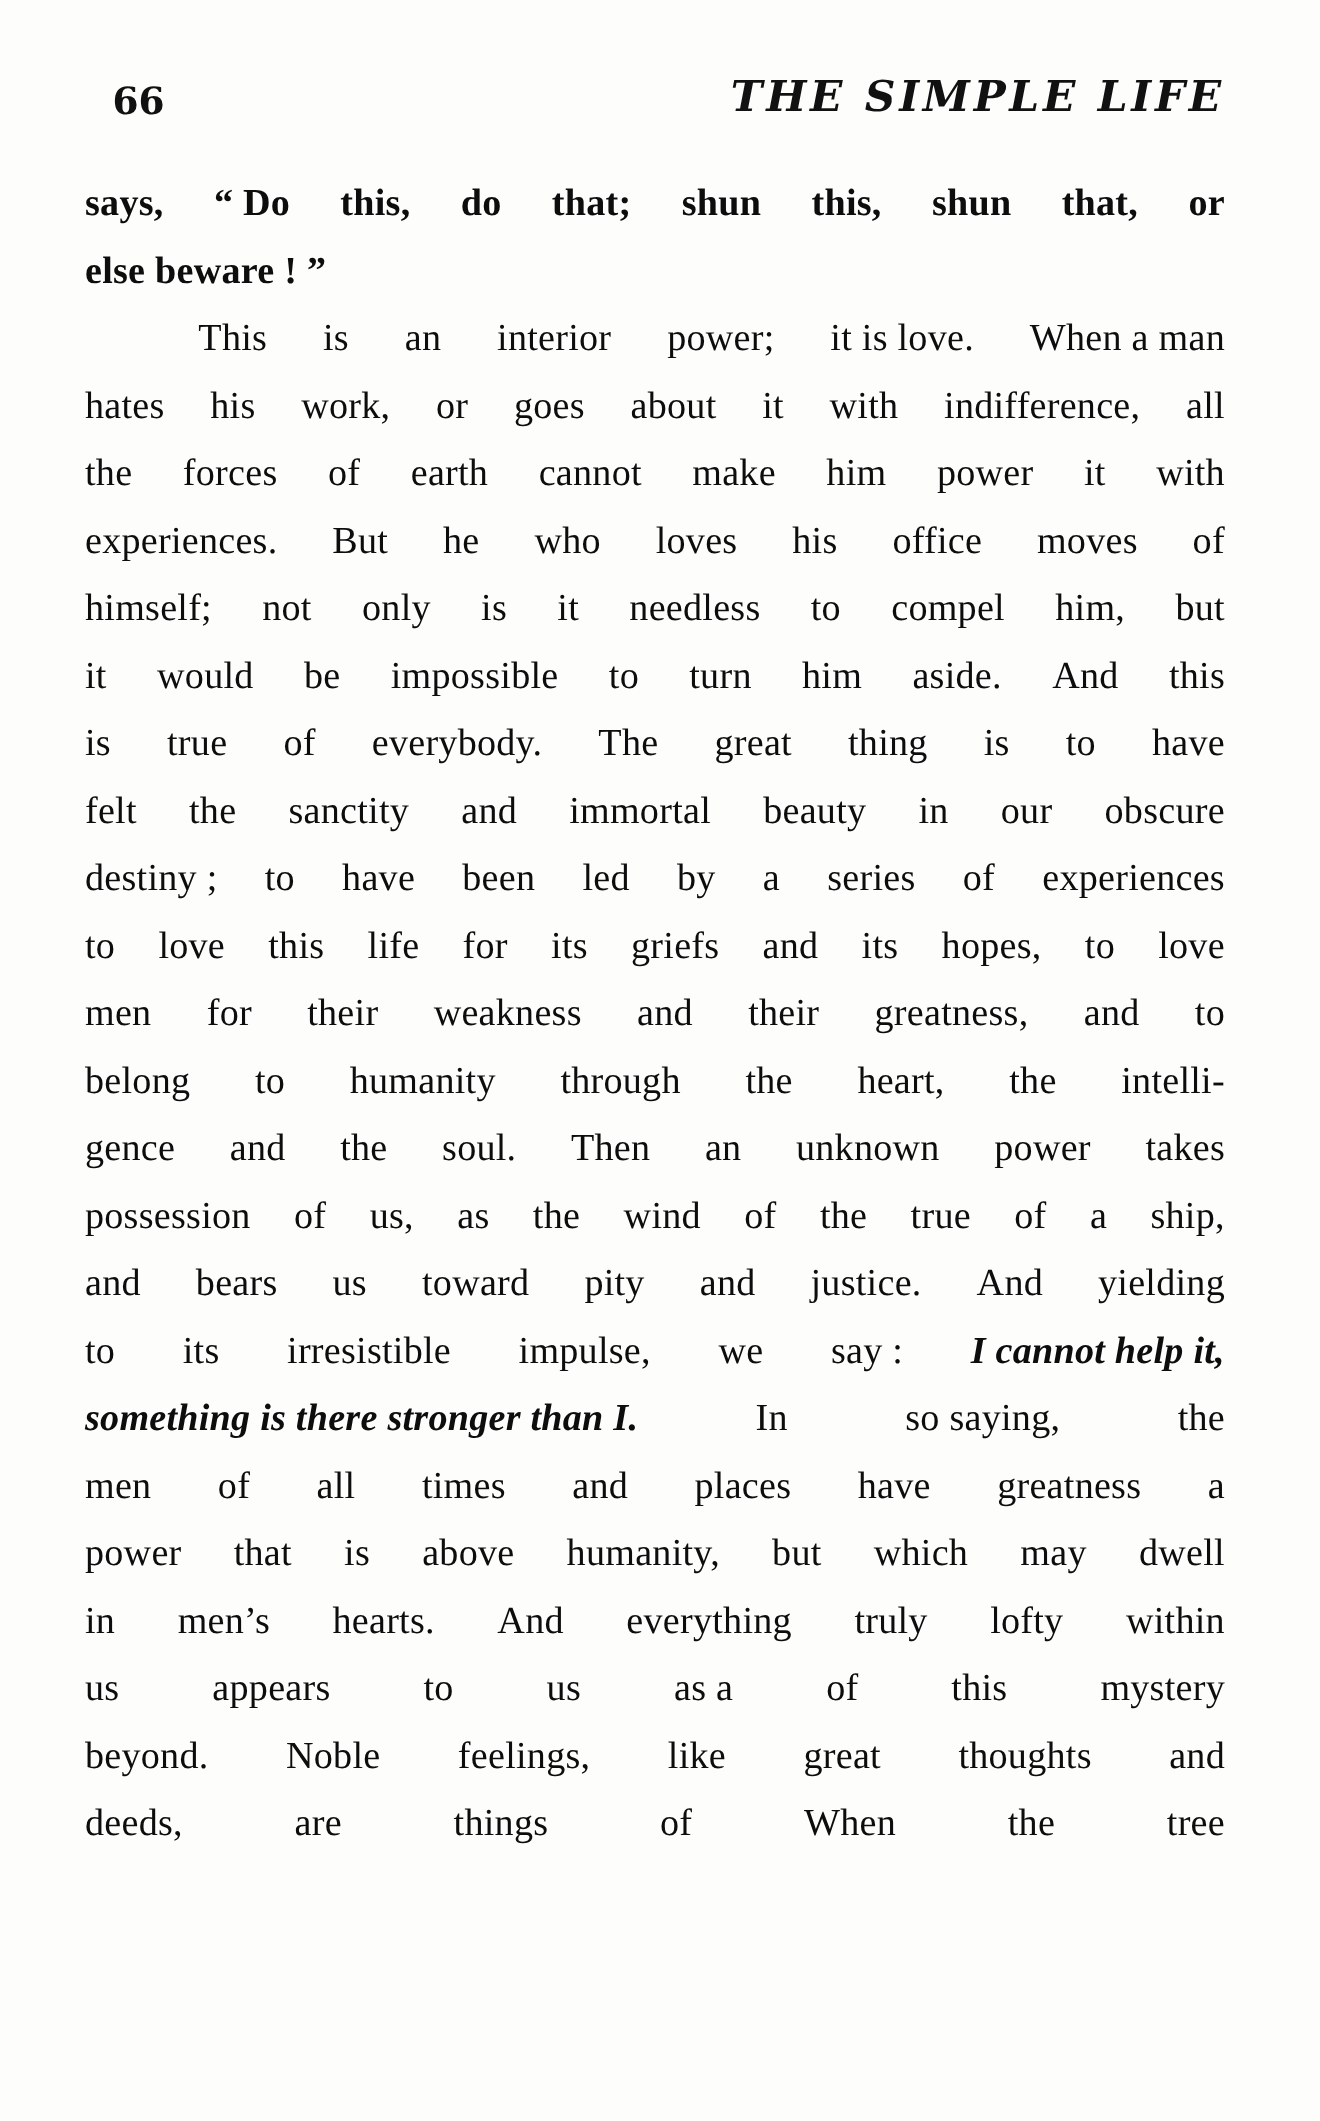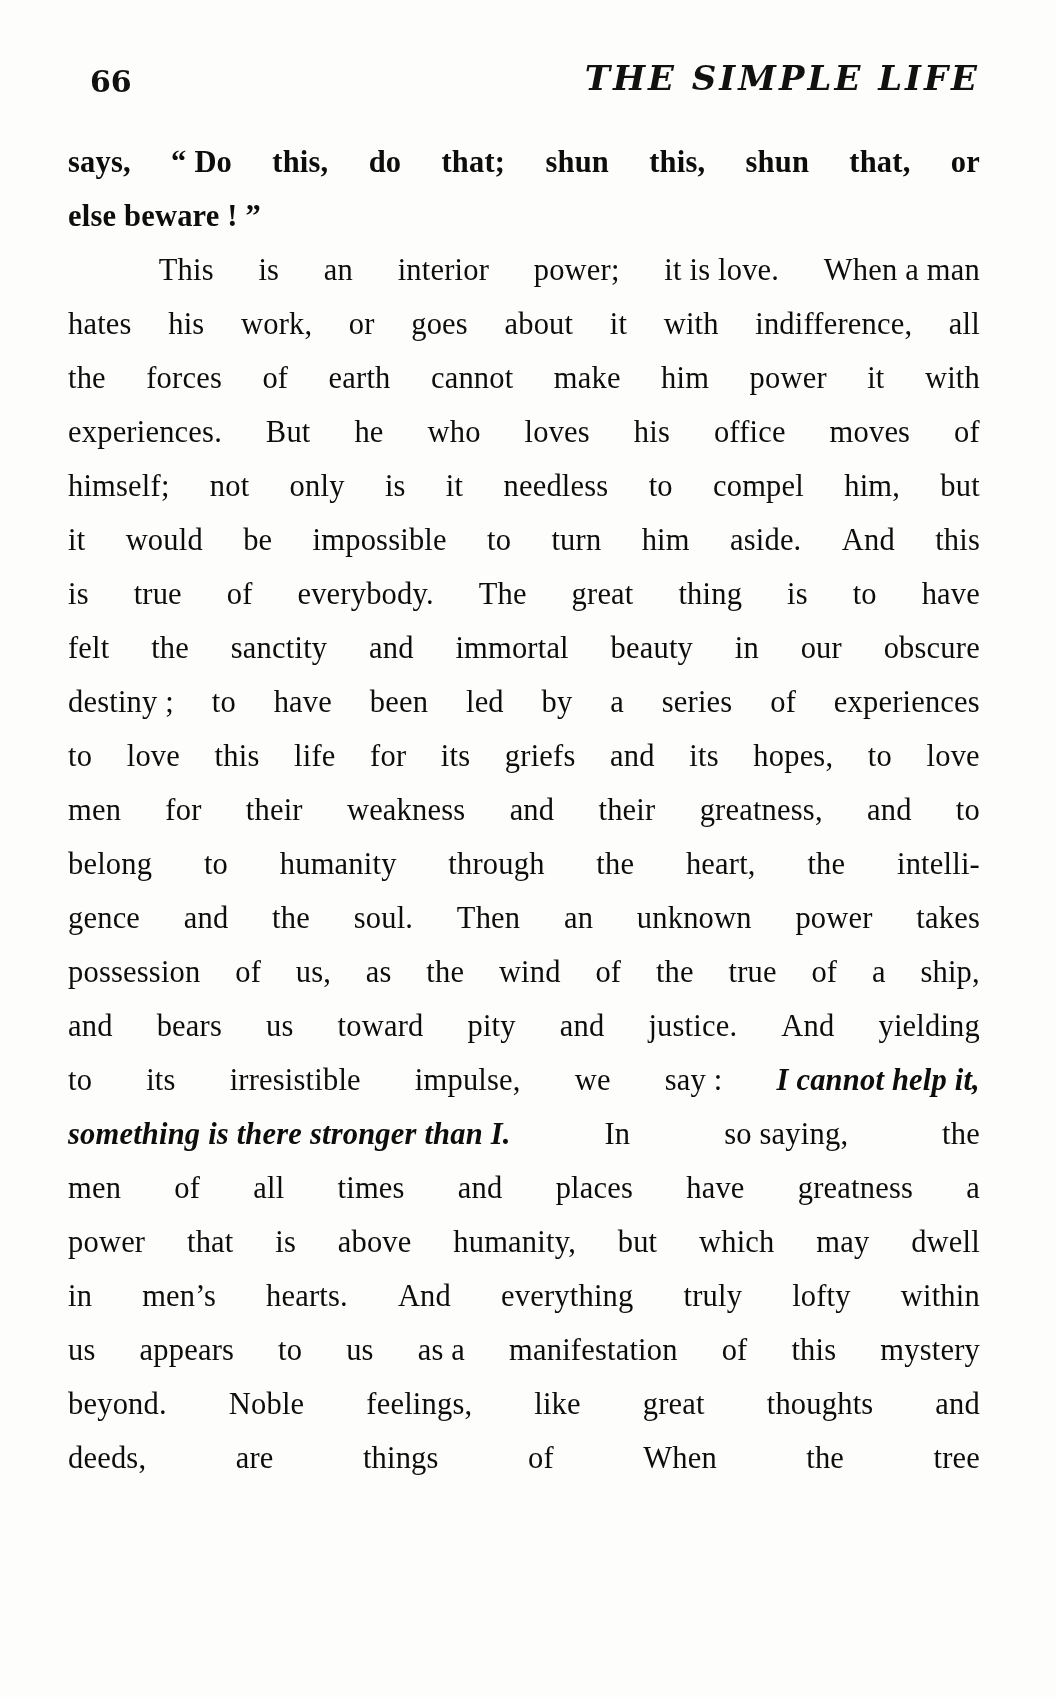--- a/index.html
+++ b/index.html
@@ -106,18 +106,18 @@
     <div class="line j"><span>men</span><span>for</span><span>their</span><span>weakness</span><span>and</span><span>their</span><span>greatness,</span><span>and</span><span>to</span></div>
     <div class="line j"><span>belong</span><span>to</span><span>humanity</span><span>through</span><span>the</span><span>heart,</span><span>the</span><span>intelli-</span></div>
     <div class="line j"><span>gence</span><span>and</span><span>the</span><span>soul.</span><span>Then</span><span>an</span><span>unknown</span><span>power</span><span>takes</span></div>
     <div class="line j"><span>possession</span><span>of</span><span>us,</span><span>as</span><span>the</span><span>wind</span><span>of</span><span>the</span><span>true</span><span>of</span><span>a</span><span>ship,</span></div>
     <div class="line j"><span>and</span><span>bears</span><span>us</span><span>toward</span><span>pity</span><span>and</span><span>justice.</span><span>And</span><span>yielding</span></div>
     <div class="line j"><span>to</span><span>its</span><span>irresistible</span><span>impulse,</span><span>we</span><span>say :</span><span style="font-style: italic; font-weight: bold;">I cannot help it,</span></div>
     <div class="line j"><span style="font-style: italic; font-weight: bold; text-align: center;">something is there stronger than I.</span><span>In</span><span>so saying,</span><span>the</span></div>
     <div class="line j"><span>men</span><span>of</span><span>all</span><span>times</span><span>and</span><span>places</span><span>have</span><span>greatness</span><span>a</span></div>
     <div class="line j"><span>power</span><span>that</span><span>is</span><span>above</span><span>humanity,</span><span>but</span><span>which</span><span>may</span><span>dwell</span></div>
     <div class="line j"><span>in</span><span>men’s</span><span>hearts.</span><span>And</span><span>everything</span><span>truly</span><span>lofty</span><span>within</span></div>
-    <div class="line j"><span>us</span><span>appears</span><span>to</span><span>us</span><span>as a</span><span>manifestation</span><span>of</span><span>this</span><span>mystery</span></div>
+    <div class="line j"><span>us</span><span>appears</span><span>to</span><span>us</span><span>as a</span><span>of</span><span>this</span><span>mystery</span></div>
     <div class="line j"><span>beyond.</span><span>Noble</span><span>feelings,</span><span>like</span><span>great</span><span>thoughts</span><span>and</span></div>
     <div class="line j"><span>deeds,</span><span>are</span><span>things</span><span>of</span><span>When</span><span>the</span><span>tree</span></div>
   </div>
 
 </div>
 
 </body></html>

